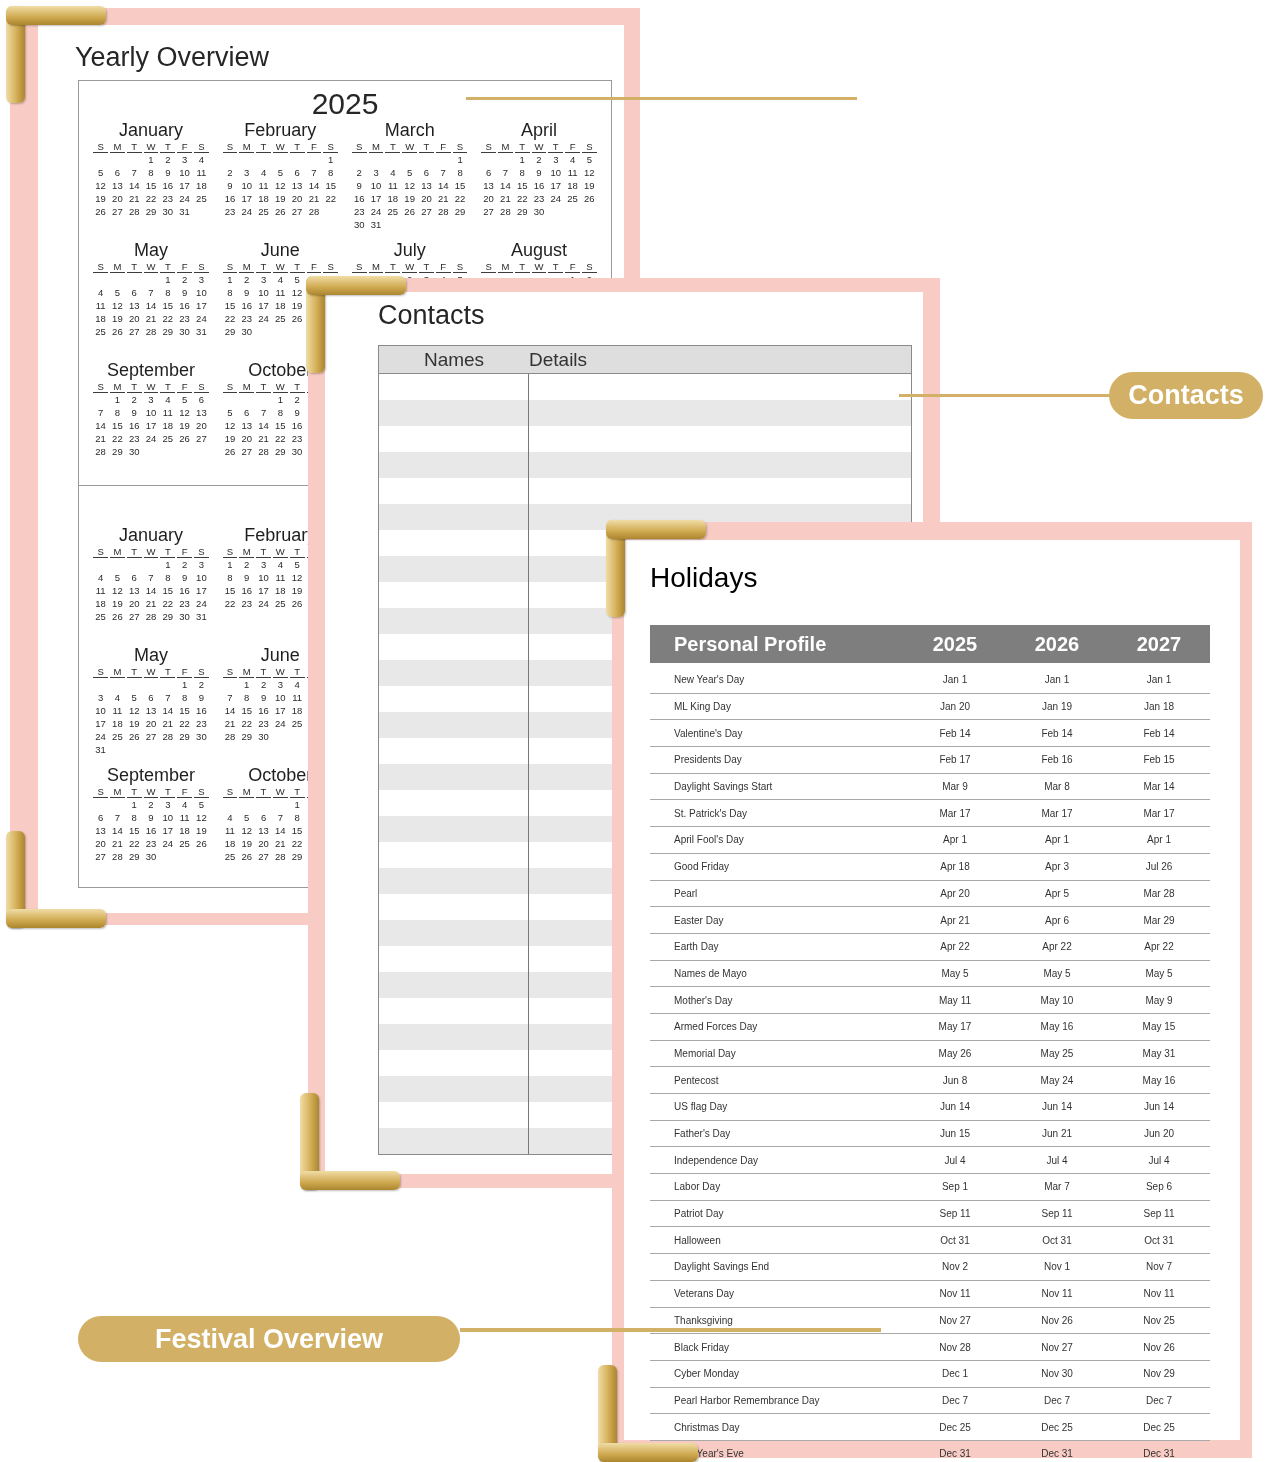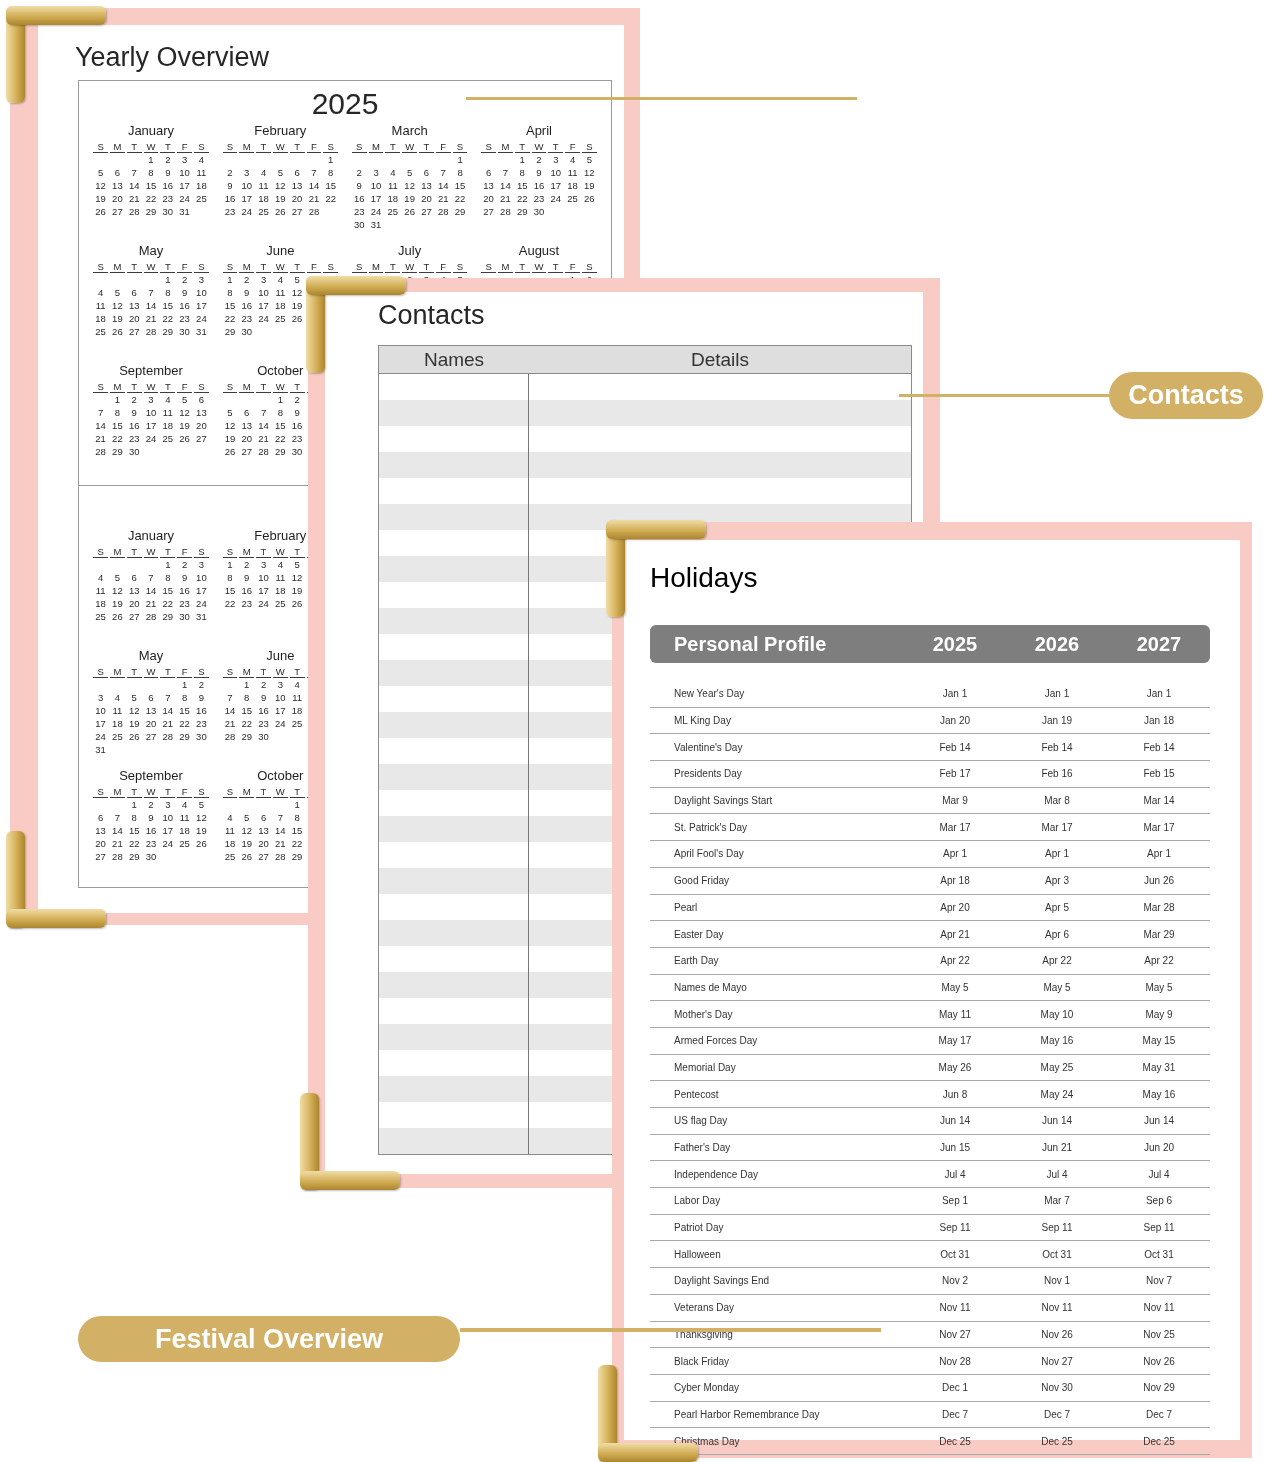--- a/index.html
+++ b/index.html
@@ -33,42 +33,42 @@
 
   
   #p1 .page-title{left:37px;top:17px;}
   .cal-box{position:absolute;left:40px;top:55px;width:534px;height:808px;
     border:1px solid #9a9a9a;overflow:hidden;box-sizing:border-box;}
   .year-sec{box-sizing:border-box;height:404px;}
   .year-sec.second{border-top:1px solid #9a9a9a;height:402px;}
   .year-title{text-align:center;font-size:30px;color:#262626;height:40px;padding-top:4px;box-sizing:border-box;line-height:38px;}
   .months{display:flex;flex-wrap:wrap;justify-content:space-between;padding:0 12px;}
   .month{width:120px;height:120px;overflow:visible;}
-  .m-name{text-align:center;font-size:13px;height:19px;line-height:19px;color:#1f1f1f;}
+  .m-name{text-align:center;font-size:18px;height:19px;line-height:19px;color:#1f1f1f;}
   .m-week{display:flex;height:13px;justify-content:center;}
   .m-cell{width:16.8px;text-align:center;font-size:9.5px;line-height:13px;color:#2a2a2a;}
   .m-dow .m-cell{width:14.8px;margin:0 1px;border-bottom:1px solid #3c3c3c;box-sizing:border-box;}
 
   
   #p2 .page-title{left:53px;top:8px;}
   .ct{position:absolute;left:53px;top:53px;width:534px;border:1px solid #8a8a8a;box-sizing:border-box;}
   .ct-head{display:flex;height:27px;background:#dedede;border-bottom:1px solid #8a8a8a;
     font-size:19px;color:#333;align-items:center;}
   .ct-h-name{width:150px;text-align:center;box-sizing:border-box;}
-  .ct-h-detail{flex:1;text-align:center;}
+  .ct-h-detail{flex:1;}
   .c-row{display:flex;height:26px;}
   .c-row.alt{background:var(--stripe);}
   .c-name{width:150px;border-right:1px solid #777;box-sizing:border-box;}
   .c-detail{flex:1;}
 
   
   .h-title{position:absolute;top:22px;left:26px;width:560px;font-size:28px;color:#000000;}
   .ht{position:absolute;left:26px;top:85px;width:560px;}
   .ht-head{display:flex;height:38px;background:var(--hol-head);color:#fff;font-weight:bold;
-    font-size:20px;align-items:center;margin-bottom:18px;border-radius:6px;}
+    font-size:20px;align-items:center;margin-bottom:4px;}
   .ht-h-name{width:254px;padding-left:24px;box-sizing:border-box;}
   .ht-h-year{width:102px;text-align:center;}
   .h-row{display:flex;height:25.7px;border-bottom:1px solid #a8a8a8;align-items:center;font-size:10px;color:#333;}
   .h-name{width:254px;padding-left:24px;box-sizing:border-box;}
   .h-date{width:102px;text-align:center;}
 
   
   .tag{position:absolute;background:var(--gold);color:#fff;font-weight:bold;font-size:27px;
     border-radius:26px;display:flex;align-items:center;justify-content:center;z-index:20;white-space:nowrap;}
   #tag-yearly{left:857px;top:73px;width:398px;height:46px;}
@@ -1694,21 +1694,21 @@
             <div class="h-row">
               <div class="h-name">April Fool's Day</div>
               <div class="h-date">Apr 1</div>
               <div class="h-date">Apr 1</div>
               <div class="h-date">Apr 1</div>
             </div>
             <div class="h-row">
               <div class="h-name">Good Friday</div>
               <div class="h-date">Apr 18</div>
               <div class="h-date">Apr 3</div>
-              <div class="h-date">Jun 26</div>
+              <div class="h-date">Jul 26</div>
             </div>
             <div class="h-row">
               <div class="h-name">Pearl</div>
               <div class="h-date">Apr 20</div>
               <div class="h-date">Apr 5</div>
               <div class="h-date">Mar 28</div>
             </div>
             <div class="h-row">
               <div class="h-name">Easter Day</div>
               <div class="h-date">Apr 21</div>

